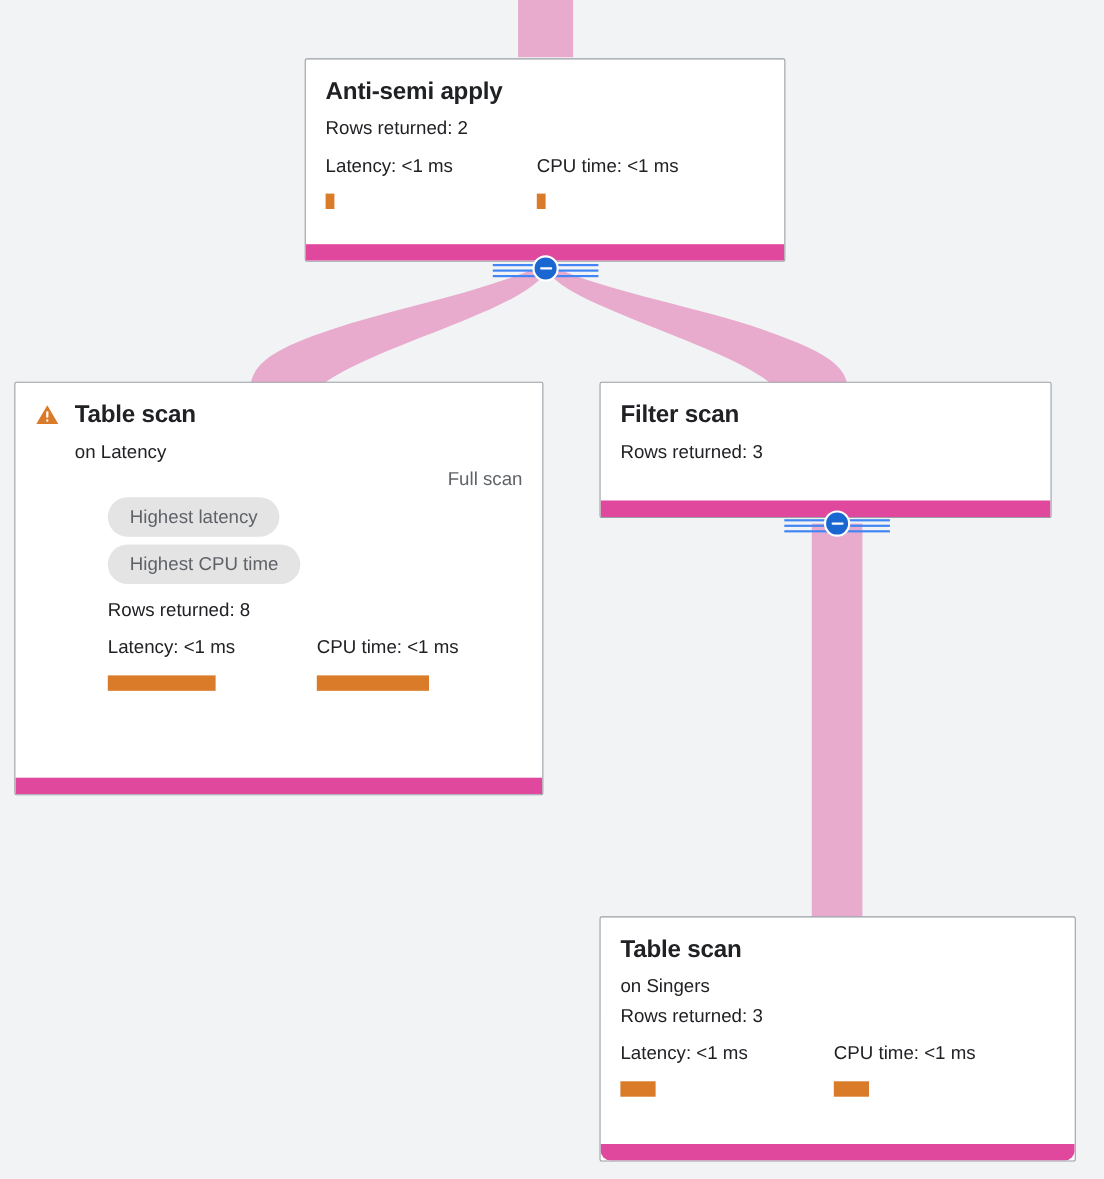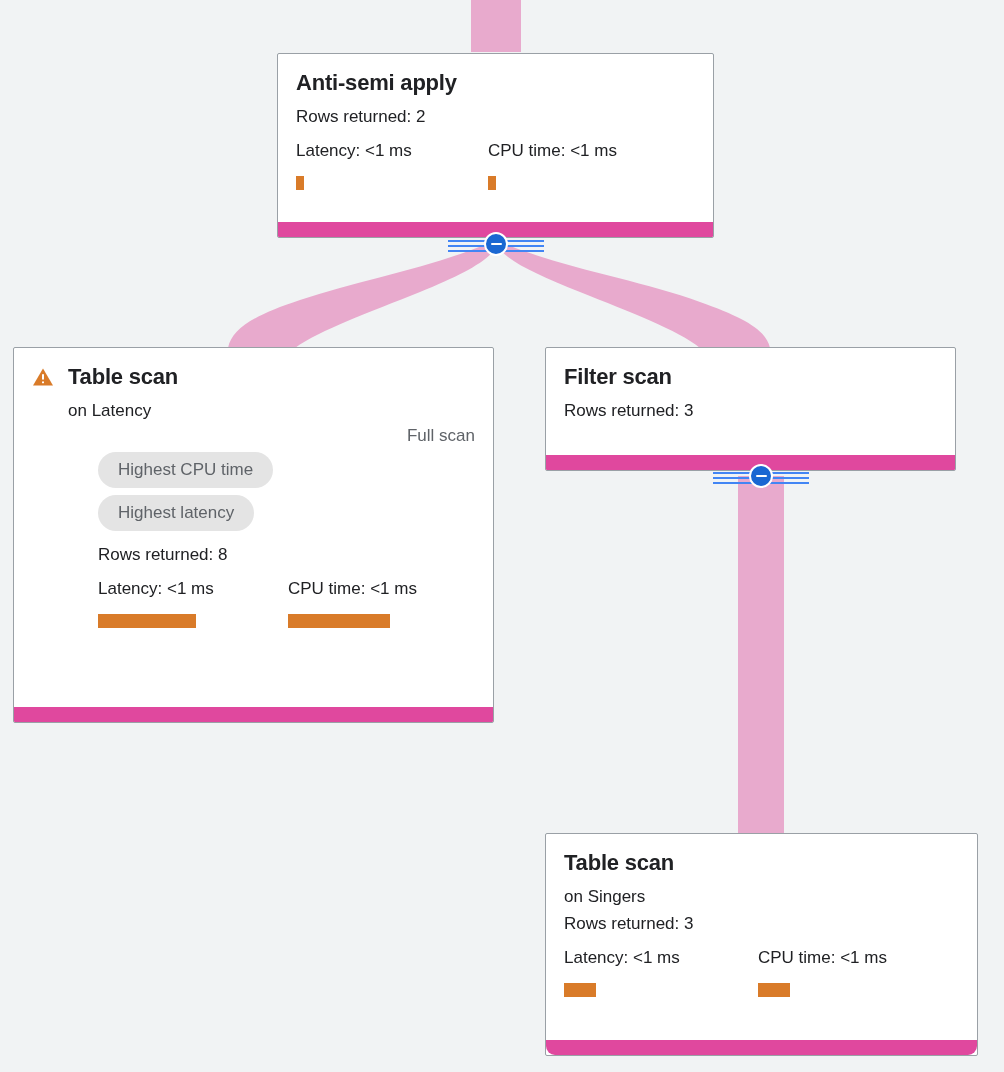--- a/index.html
+++ b/index.html
@@ -236,24 +236,24 @@
           <path d="M12 1.6 L23 20.4 L1 20.4 Z" fill="#d97b29"></path>
           <rect x="10.9" y="7.6" width="2.2" height="6.4" rx="1" fill="#ffffff"></rect>
           <rect x="10.9" y="15.6" width="2.2" height="2.4" rx="1" fill="#ffffff"></rect>
         </svg>
         <div class="node-title">Table scan</div>
       </div>
       <div class="sub-line" style="margin-left:36px;">on Latency</div>
       <div class="sub-line muted" style="margin-left:36px;text-align:right;">Full scan</div>
       <div class="chips" style="margin-left:66px;">
         <div class="chip-row">
+          <span class="chip">Highest latency</span>
+        </div>
+        <div class="chip-row">
           <span class="chip">Highest CPU time</span>
-        </div>
-        <div class="chip-row">
-          <span class="chip">Highest latency</span>
         </div>
       </div>
       <div class="rows-line" style="margin-left:66px;">Rows returned: 8</div>
       <div class="metrics" style="margin-left:66px;">
         <div class="metric" style="width:190px;">
           <div class="metric-label">Latency: &lt;1 ms</div>
           <div class="metric-bar" style="width:98px;"></div>
         </div>
         <div class="metric">
           <div class="metric-label">CPU time: &lt;1 ms</div>

